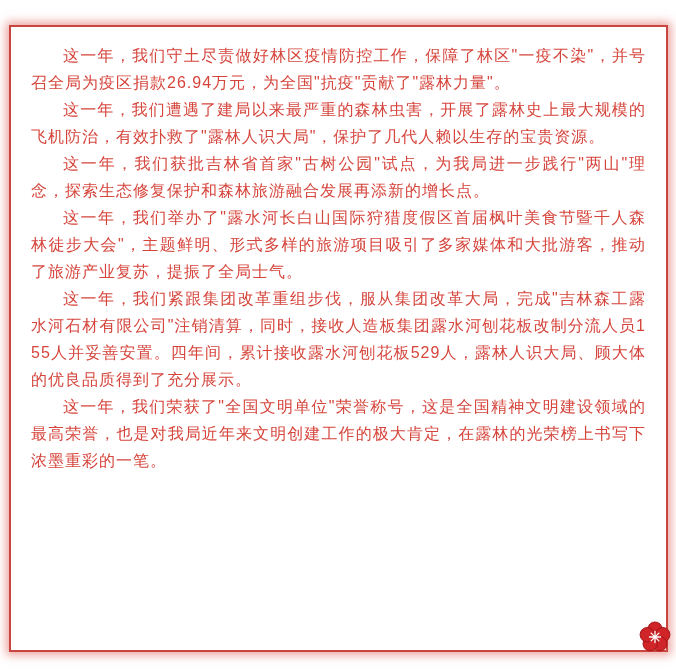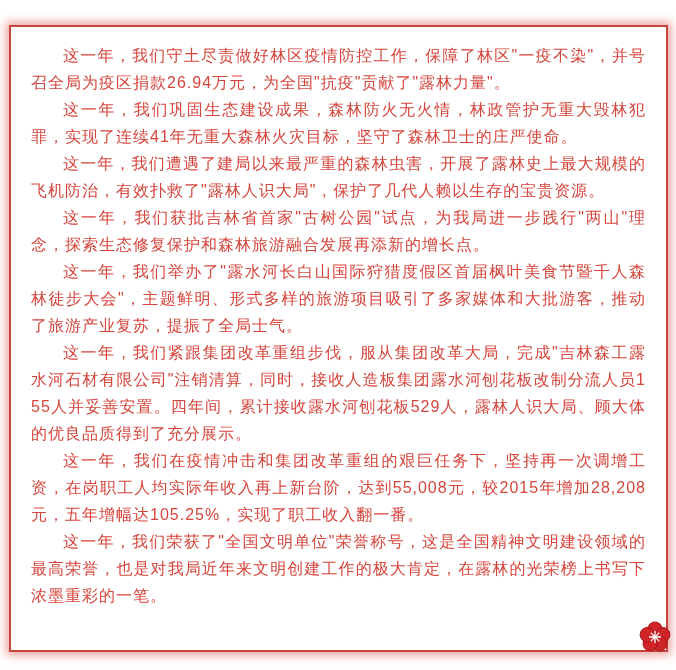--- a/index.html
+++ b/index.html
@@ -45,26 +45,24 @@
     height: 34px;
   }
 </style>
 </head>
 <body>
 
 <div class="page">
 
   <div class="doc-panel">
     <p>这一年，我们守土尽责做好林区疫情防控工作，保障了林区"一疫不染"，并号召全局为疫区捐款26.94万元，为全国"抗疫"贡献了"露林力量"。</p>
-    <p>这一年，我们巩固生态建设成果，森林防火无火情，林政管护无重大毁林犯罪，实现了连续41年无重大森林火灾目标，坚守了森林卫士的庄严使命。</p>
     <p>这一年，我们遭遇了建局以来最严重的森林虫害，开展了露林史上最大规模的飞机防治，有效扑救了"露林人识大局"，保护了几代人赖以生存的宝贵资源。</p>
     <p>这一年，我们获批吉林省首家"古树公园"试点，为我局进一步践行"两山"理念，探索生态修复保护和森林旅游融合发展再添新的增长点。</p>
     <p>这一年，我们举办了"露水河长白山国际狩猎度假区首届枫叶美食节暨千人森林徒步大会"，主题鲜明、形式多样的旅游项目吸引了多家媒体和大批游客，推动了旅游产业复苏，提振了全局士气。</p>
     <p>这一年，我们紧跟集团改革重组步伐，服从集团改革大局，完成"吉林森工露水河石材有限公司"注销清算，同时，接收人造板集团露水河刨花板改制分流人员155人并妥善安置。四年间，累计接收露水河刨花板529人，露林人识大局、顾大体的优良品质得到了充分展示。</p>
-    <p>这一年，我们在疫情冲击和集团改革重组的艰巨任务下，坚持再一次调增工资，在岗职工人均实际年收入再上新台阶，达到55,008元，较2015年增加28,208元，五年增幅达105.25%，实现了职工收入翻一番。</p>
     <p>这一年，我们荣获了"全国文明单位"荣誉称号，这是全国精神文明建设领域的最高荣誉，也是对我局近年来文明创建工作的极大肯定，在露林的光荣榜上书写下浓墨重彩的一笔。</p>
   </div>
 
   <svg class="flower" viewBox="0 0 34 34" xmlns="http://www.w3.org/2000/svg">
     <g stroke="#a5151a" stroke-width="1" fill="#cf2428">
       <circle cx="17" cy="9.2" r="7.2"></circle>
       <circle cx="24.7" cy="14.7" r="7.2"></circle>
       <circle cx="21.8" cy="23.7" r="7.2"></circle>
       <circle cx="12.2" cy="23.7" r="7.2"></circle>
       <circle cx="9.3" cy="14.7" r="7.2"></circle>

